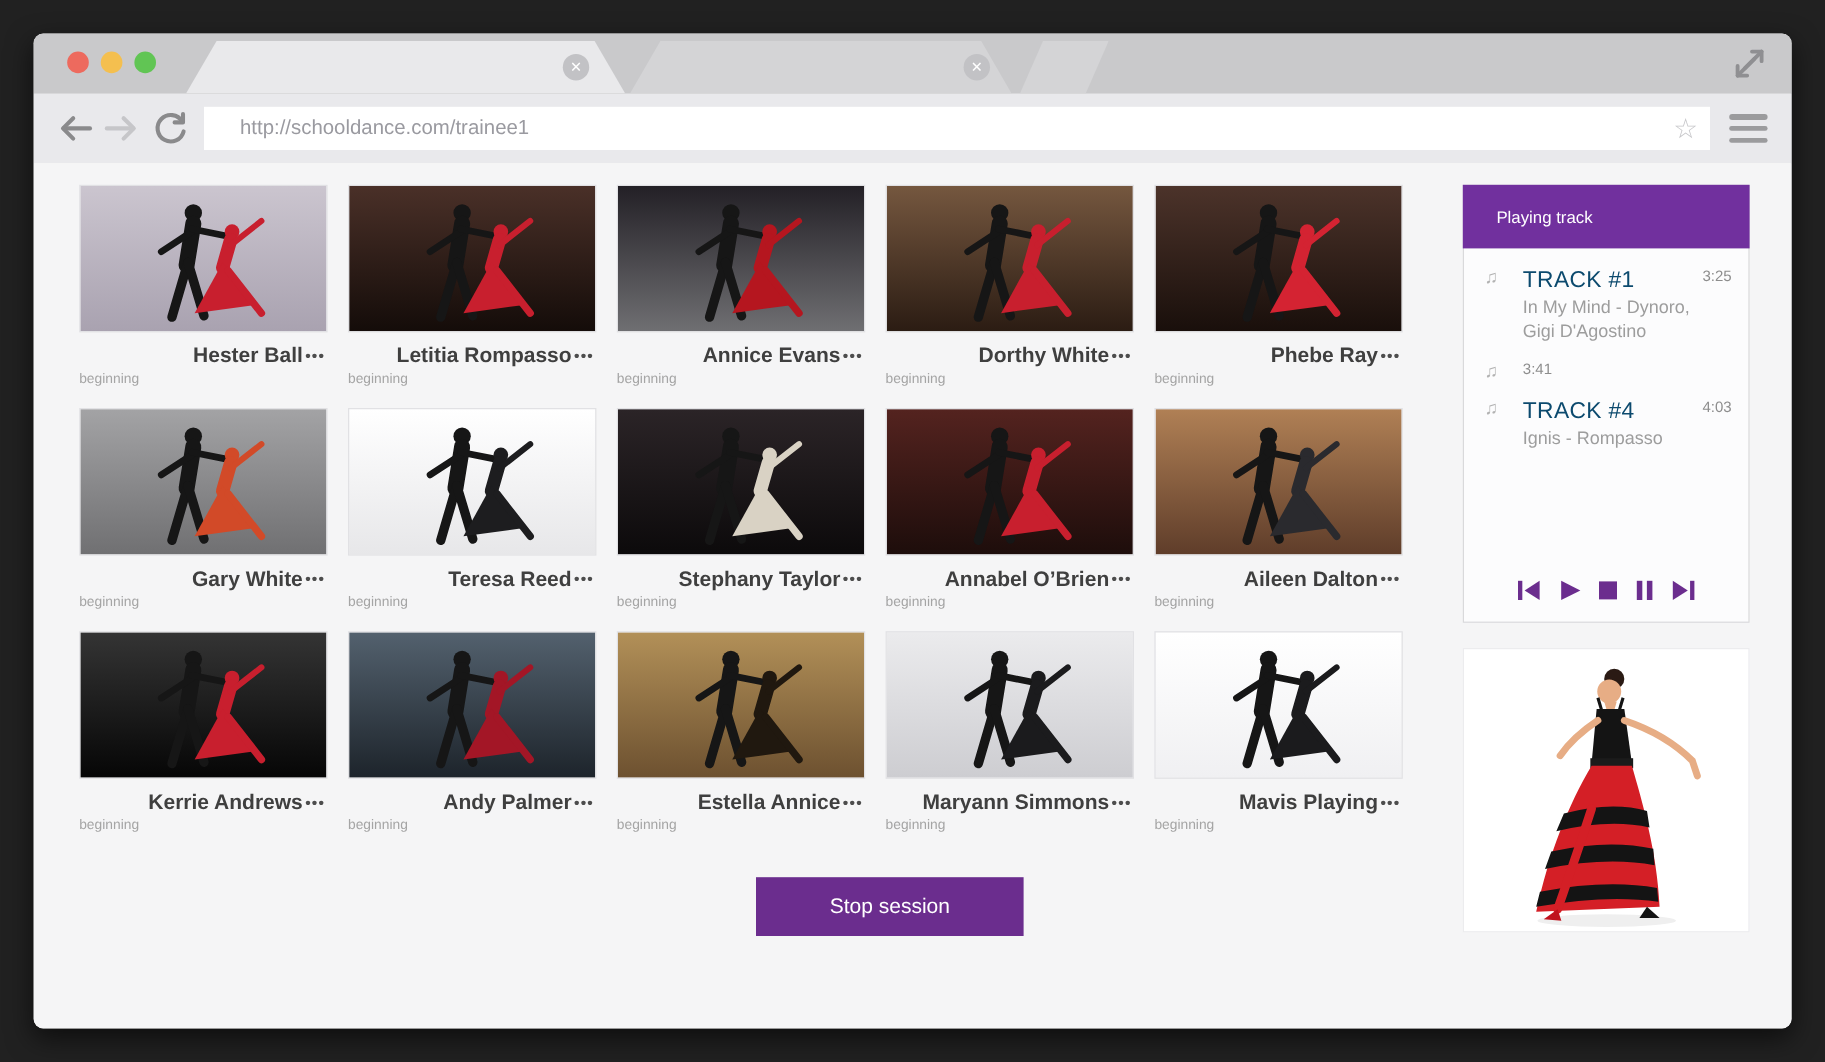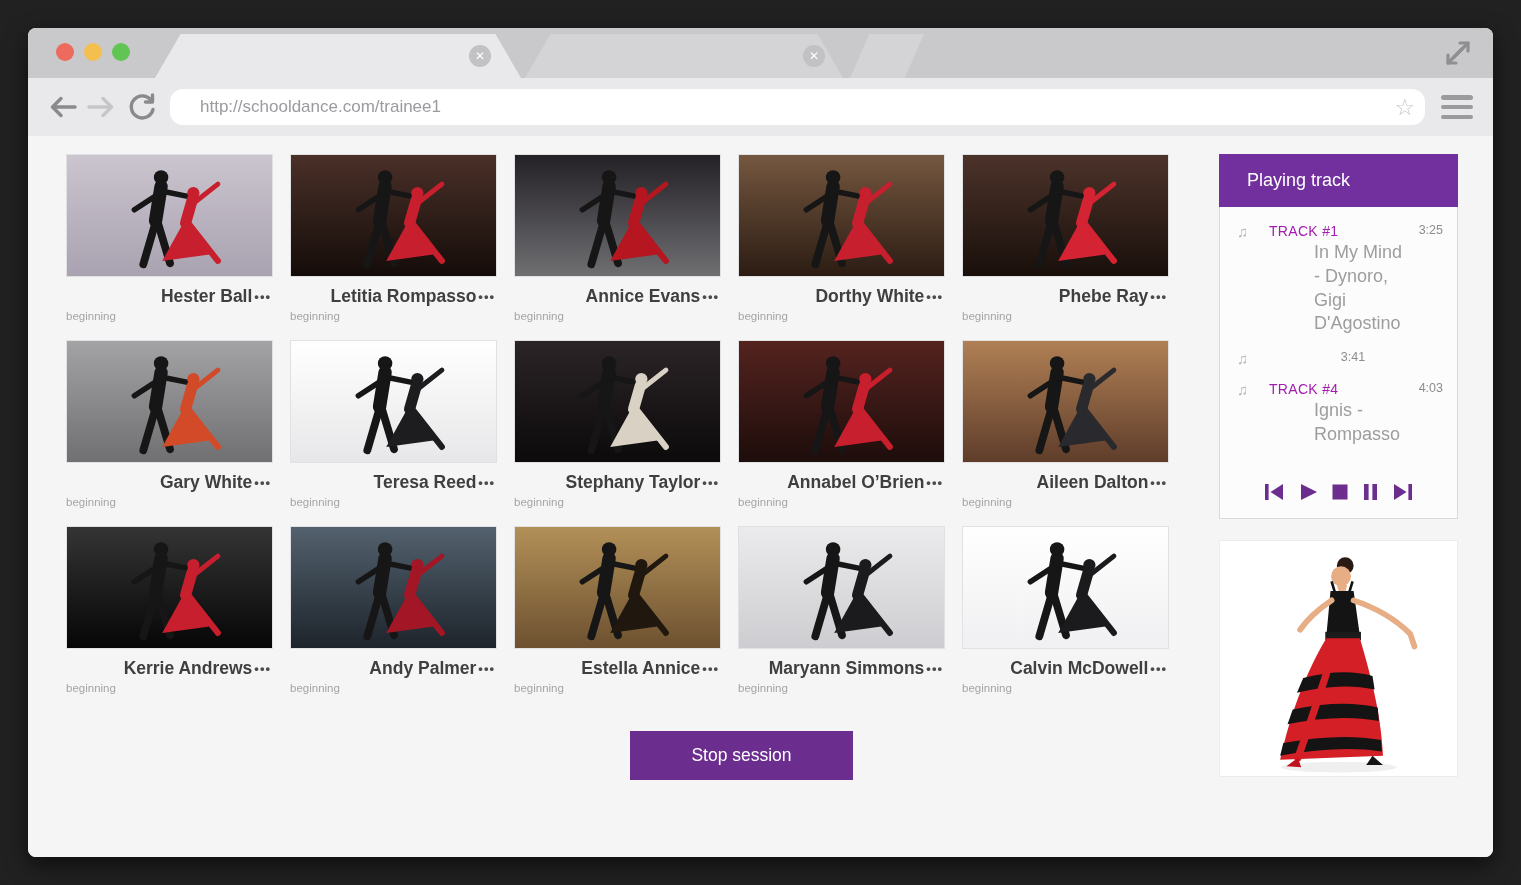--- a/index.html
+++ b/index.html
@@ -26,21 +26,21 @@
   .tab-close{position:absolute;top:11px;width:22px;height:22px;border-radius:50%;background:#c2c2c5;
     color:#fff;font-size:12px;font-weight:bold;display:flex;align-items:center;justify-content:center;cursor:pointer;}
   .tab-active .tab-close{left:314px;}
   .tab-2 .tab-close{left:278px;}
   .expand-btn{position:absolute;right:18px;top:8px;width:34px;height:34px;}
 
   
   .toolbar{height:58px;background:var(--toolbar-bg);display:flex;align-items:center;padding:0 14px;}
   .nav-btn{width:40px;height:34px;display:flex;align-items:center;justify-content:center;cursor:pointer;flex:0 0 auto;}
   .url-wrap{position:relative;flex:1;margin:0 16px 0 8px;}
-  .url-input{width:100%;height:36px;border:none;border-radius:13px;background:#fff;outline:none;
+  .url-input{width:100%;height:36px;border:none;border-radius:0;background:#fff;outline:none;
     padding:0 40px 0 30px;font-size:17px;color:#9a9aa0;font-family:inherit;}
   .star{position:absolute;right:10px;top:3px;font-size:23px;color:#c7c7ca;cursor:pointer;line-height:30px;}
   .menu-btn{width:32px;height:24px;display:flex;flex-direction:column;justify-content:space-between;cursor:pointer;margin-right:6px;}
   .menu-btn i{display:block;height:4.5px;border-radius:2.5px;background:#9b9b9d;}
 
   
   .content{position:relative;height:721px;background:var(--page-bg);}
 
   .grid{position:absolute;left:38px;top:18px;display:grid;grid-template-columns:repeat(5,207px);
     column-gap:17px;row-gap:9px;}
@@ -49,29 +49,29 @@
   .card-photo svg{position:absolute;left:50%;bottom:2px;transform:translateX(-50%);height:92%;}
   .card-meta{padding-top:9px;}
   .card-toprow{display:flex;align-items:center;justify-content:flex-end;}
   .card-name{font-size:17.5px;font-weight:bold;color:#3f3f3f;white-space:nowrap;}
   .card-menu{font-size:13px;font-weight:bold;color:#4d4d4d;letter-spacing:1px;cursor:pointer;padding:0 2px;}
   .card-level{font-size:11.5px;color:#a5a5a5;margin-top:3px;}
 
   
   .player-panel{position:absolute;left:1191px;top:18px;width:239px;height:365px;background:#fcfcfd;
     border:1px solid #d9d9db;}
-  .player-header{height:53px;background:var(--header-purple);color:#fff;font-size:18px;
+  .player-header{height:53px;background:var(--header-purple);color:#fff;font-size:14px;
     display:flex;align-items:center;padding-left:28px;margin:-1px -1px 0 -1px;}
   .track-list{padding:16px 14px 0 17px;}
   .track{display:grid;grid-template-columns:26px 1fr auto;column-gap:6px;margin-bottom:14px;cursor:pointer;}
   .track-icon{font-size:15px;color:#b3b3b3;line-height:17px;}
   .track-icon svg{display:block;margin-top:1px;}
-  .track-label{font-size:14px;color:#a21caf;letter-spacing:.3px;}
-  .track-song{font-size:18px;color:#9d9d9d;line-height:1.32;margin-top:2px;max-width:152px;margin-left:45px;}
-  .track-time{font-size:12.5px;color:#8d8d8d;text-align:center;}
+  .track-label{font-size:19px;color:#0c4a6e;letter-spacing:.3px;}
+  .track-song{font-size:15px;color:#9d9d9d;line-height:1.32;margin-top:2px;max-width:152px;}
+  .track-time{font-size:12.5px;color:#8d8d8d;}
   .player-controls{position:absolute;left:0;right:0;bottom:16px;display:flex;justify-content:center;gap:12px;}
   .pc-btn{cursor:pointer;display:flex;align-items:center;}
   .pc-btn svg{display:block;}
 
   
   .poster{position:absolute;left:1191px;top:404px;width:239px;height:237px;background:#fff;
     border:1px solid #ececee;display:flex;align-items:flex-end;justify-content:center;overflow:hidden;}
   .poster svg{height:96%;}
 
   
@@ -373,21 +373,21 @@
       </div>
 
       <div class="card">
         <div class="card-photo" style="background: linear-gradient(rgb(255, 255, 255), rgb(240, 240, 242)); --dress: #1b1b1d;">
             <svg viewBox="0 0 140 100">
               <use href="#couple-sil"></use>
             </svg>
           </div>
         <div class="card-meta">
             <div class="card-toprow">
-          <span class="card-name">Calvin McDowell</span>
+          <span class="card-name">Mavis Playing</span>
           <span class="card-menu">•••</span>
             </div>
           <div class="card-level">beginning</div>
           </div>
       </div>
 
     </div>
 
     <div class="player-panel">
       <div class="player-header">Playing track</div>

